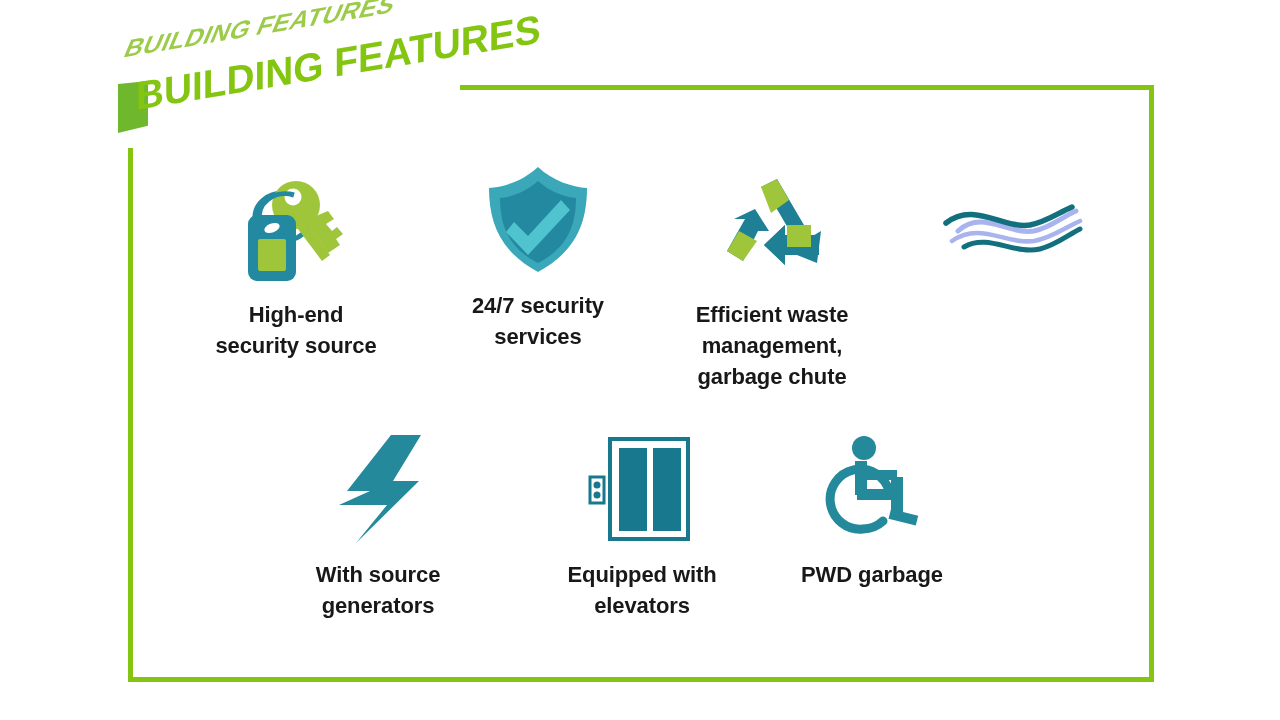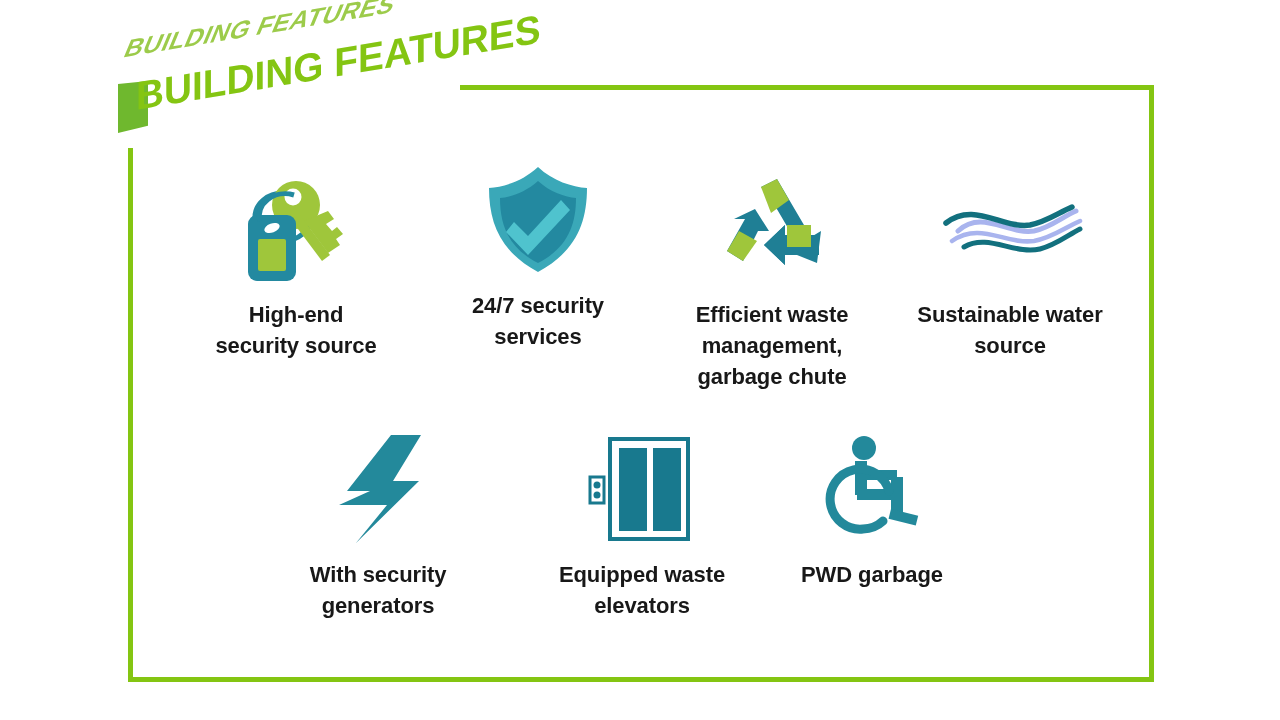--- a/index.html
+++ b/index.html
@@ -213,49 +213,47 @@
     <div class="icon-wrap">
       <svg width="160" height="112" viewBox="0 0 160 112" aria-hidden="true">
         <g fill="none" stroke-linecap="round">
           <path d="M28 58 C52 36 78 62 104 58 C120 55 132 44 146 38" stroke="#a9b4ee" stroke-width="5"></path>
           <path d="M16 50 C44 28 72 56 100 52 C116 49 128 40 142 34" stroke="#12707e" stroke-width="5.5"></path>
           <path d="M22 68 C50 48 76 72 104 68 C122 65 136 54 150 48" stroke="#a9b4ee" stroke-width="4.5"></path>
           <path d="M34 74 C58 60 84 82 110 76 C126 72 138 62 150 56" stroke="#12707e" stroke-width="5"></path>
         </g>
       </svg>
     </div>
-    <div class="caption">Sustainable water
-source</div>
   </div>
 
   <div class="feature" style="left:268px; top:435px; width:220px;">
     <div class="icon-wrap">
       <svg width="110" height="112" viewBox="0 0 110 112" aria-hidden="true">
         <path d="M68 2 L24 58 L47 58 L16 72 L64 72 L33 110 L96 48 L70 48 L98 2 Z" fill="#23899b"></path>
       </svg>
     </div>
-    <div class="caption">With security
+    <div class="caption">With source
 generators</div>
   </div>
 
   <div class="feature" style="left:532px; top:435px; width:220px;">
     <div class="icon-wrap">
       <svg width="120" height="112" viewBox="0 0 120 112" aria-hidden="true">
 
         <rect x="28" y="6" width="78" height="100" fill="none" stroke="#18798e" stroke-width="4"></rect>
 
         <rect x="37" y="15" width="28" height="83" fill="#18798e"></rect>
         <rect x="71" y="15" width="28" height="83" fill="#18798e"></rect>
 
         <rect x="8" y="44" width="14" height="26" fill="none" stroke="#18798e" stroke-width="3"></rect>
         <circle cx="15" cy="52" r="3.5" fill="#18798e"></circle>
         <circle cx="15" cy="62" r="3.5" fill="#18798e"></circle>
       </svg>
     </div>
-    <div class="caption">Equipped waste
+    <div class="caption">Equipped with
 elevators</div>
   </div>
 
   <div class="feature" style="left:762px; top:435px; width:220px;">
     <div class="icon-wrap">
       <svg width="110" height="112" viewBox="0 0 110 112" aria-hidden="true">
 
         <circle cx="47" cy="15" r="12" fill="#23899b"></circle>
 
         <path d="M38 28 L50 28 L50 62 L38 62 Z" fill="#23899b"></path>

